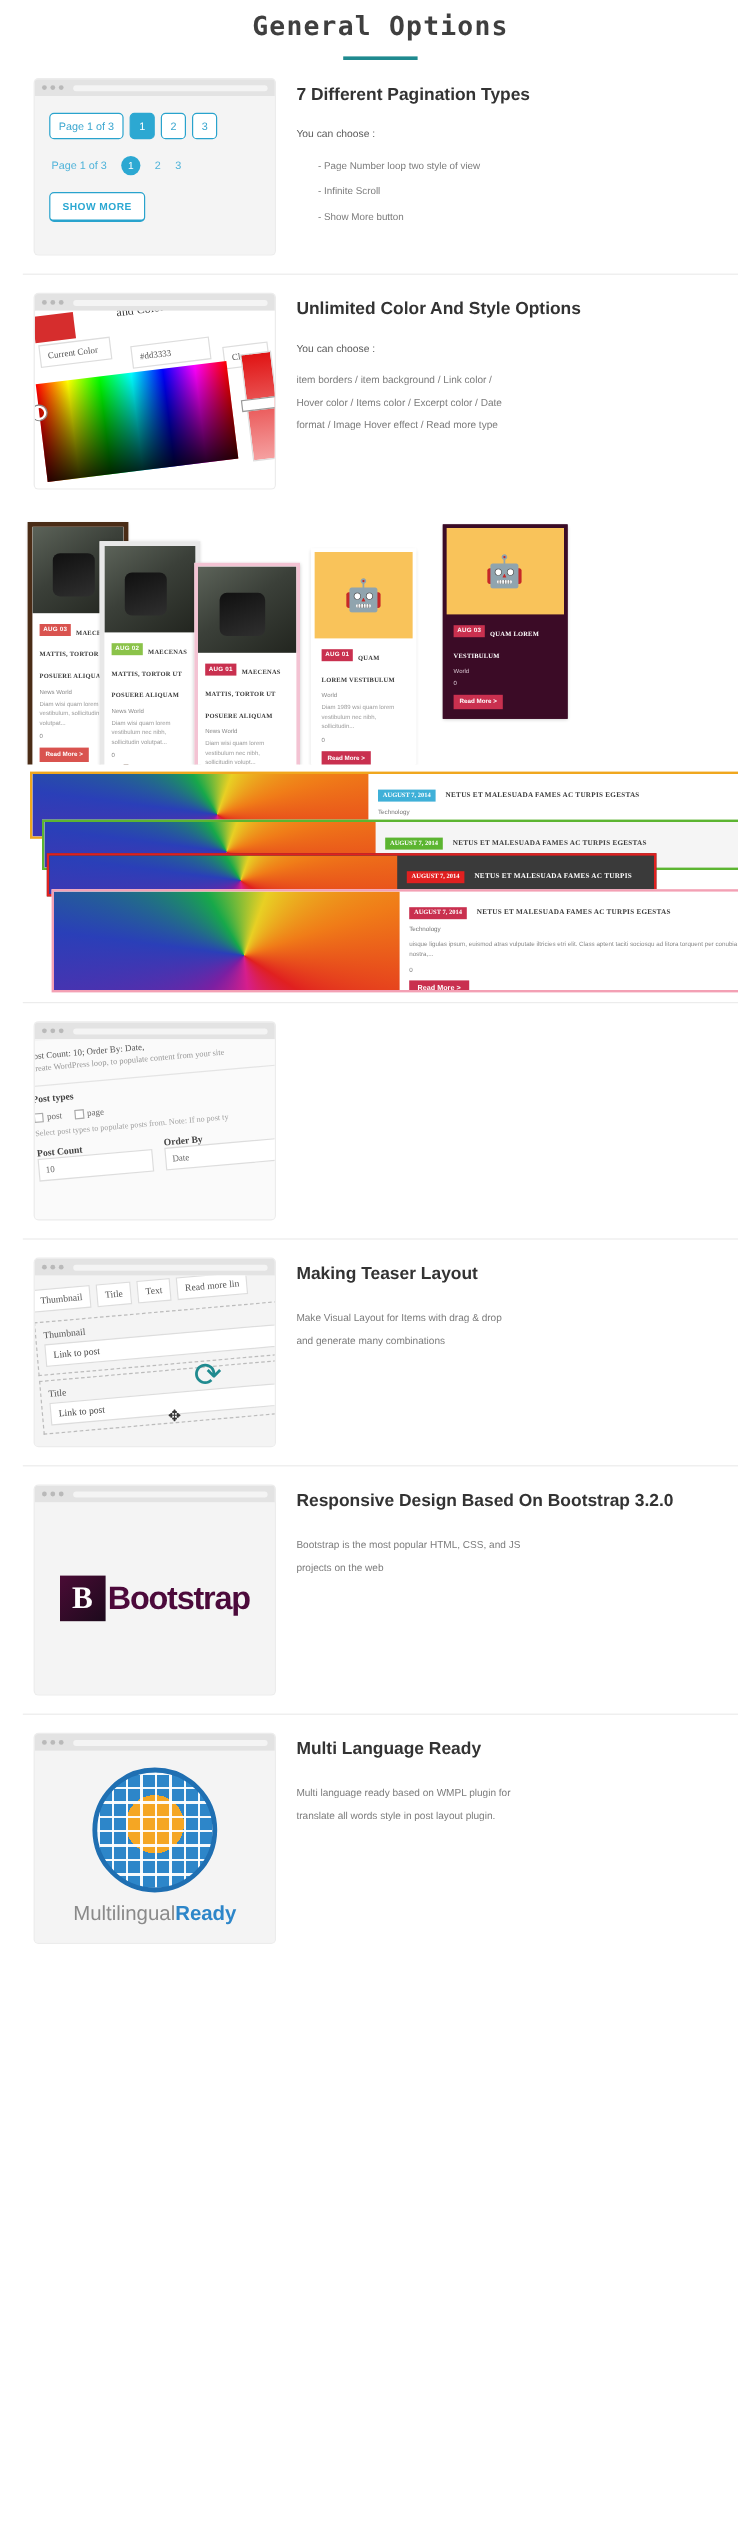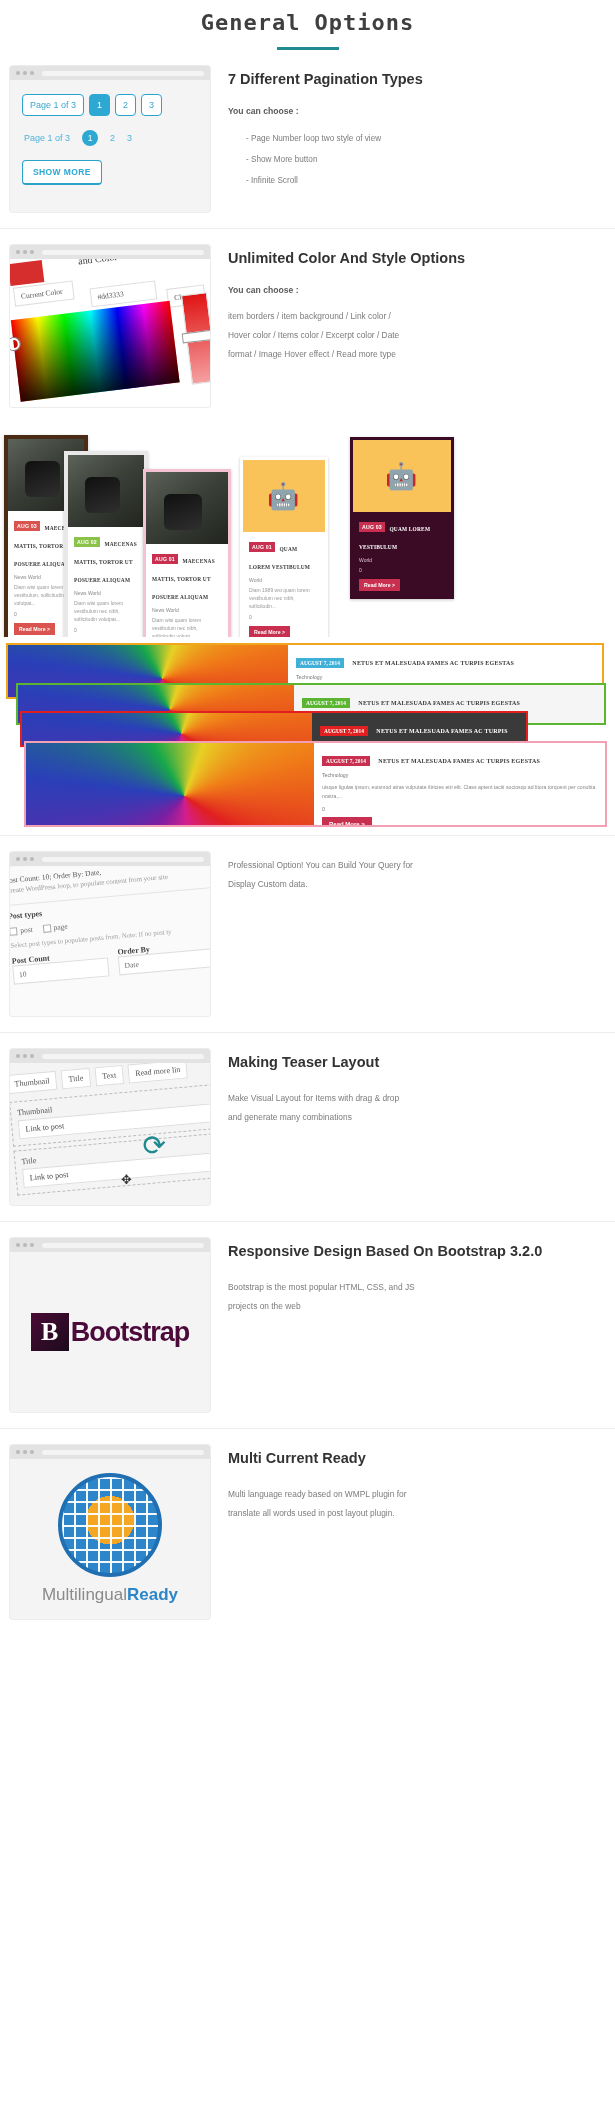--- a/index.html
+++ b/index.html
@@ -4,21 +4,21 @@
 <style>
   * { box-sizing: border-box; margin:0; padding:0; }
   body {
     width: 615px; height: 2106px;
     background: #ffffff;
     font-family: "Liberation Sans", sans-serif;
     color: #3a3a3a;
     overflow: hidden;
     position: relative;
   }
-  .page { width:615px; }
+  .page { width:615px;padding-left:19px; }
 
   
   .page-header { text-align:center; padding-top:10px; }
   .page-title {
     font-family: "DejaVu Sans Mono", monospace;
     font-size: 22px; font-weight: bold; letter-spacing: 1px;
     color: #3f3f3f; padding-bottom: 6px;
   }
   .title-rule { width:62px; height:3px; background:#1f8a8f; margin: 6px auto 0; }
 
@@ -29,21 +29,21 @@
     border-bottom: 1px solid #ececec;
   }
   .feature-row.no-border { border-bottom: none; }
   .media-col { width: 200px; flex: 0 0 200px; }
   .text-col { flex: 1; padding-left: 18px; padding-top: 4px; }
 
   .feature-title {
     font-size: 14.5px; font-weight: bold; color: #333;
     line-height: 1.35; margin-bottom: 16px;
   }
-  .feature-sub { font-size:8.6px; color:#5a5a5a; font-weight:bold; margin-bottom:12px; }
+  .feature-sub { font-size:8.6px; color:#5a5a5a; font-weight:normal; margin-bottom:12px; }
   .feature-body { font-size:8.4px; color:#7c7c7c; line-height:2.3; }
   .feature-list { list-style:none; font-size:8.2px; color:#7c7c7c; line-height:2.6; padding-left:18px;}
 
   
   .browser {
     background:#f4f4f4; border-radius:3px; overflow:hidden;
     box-shadow: 0 0 0 1px #ececec;
   }
   .browser-bar {
     background:#e3e3e3; height:14px; display:flex; align-items:center;
@@ -251,22 +251,22 @@
           </div>
           <div class="show-more">SHOW MORE</div>
         </div>
       </div>
     </div>
     <div class="text-col">
       <div class="feature-title">7 Different Pagination Types</div>
       <div class="feature-sub">You can choose :</div>
       <ul class="feature-list">
         <li>- Page Number loop two style of view</li>
+        <li>- Infinite Scroll</li>
         <li>- Show More button</li>
-        <li>- Infinite Scroll</li>
       </ul>
     </div>
   </div>
 
   <div class="feature-row no-border">
     <div class="media-col">
       <div class="browser">
         <div class="browser-bar">
           <span class="dot"></span>
           <span class="dot"></span>
@@ -433,24 +433,20 @@
               <div>
                 <div class="q-h">Order By</div>
                 <div class="q-input">Date</div>
               </div>
             </div>
           </div>
         </div>
       </div>
     </div>
     <div class="text-col">
-      <div class="feature-body">
-        <div>Professional Option! You can Build Your Query for</div>
-        <div>Display Custom data.</div>
-      </div>
     </div>
   </div>
 
   <div class="feature-row">
     <div class="media-col">
       <div class="browser">
         <div class="browser-bar">
           <span class="dot"></span>
           <span class="dot"></span>
           <span class="dot"></span>
@@ -532,21 +528,21 @@
           <div class="ml-wrap">
             <div class="ml-globe"></div>
             <div class="ml-text">
               <span>Multilingual</span><b>Ready</b>
             </div>
           </div>
         </div>
       </div>
     </div>
     <div class="text-col">
-      <div class="feature-title">Multi Current Ready</div>
+      <div class="feature-title">Multi Language Ready</div>
       <div class="feature-body">
         <div>Multi language ready based on WMPL plugin for</div>
-        <div>translate all words used in post layout plugin.</div>
+        <div>translate all words style in post layout plugin.</div>
       </div>
     </div>
   </div>
 
 </div>
 
 </body></html>

